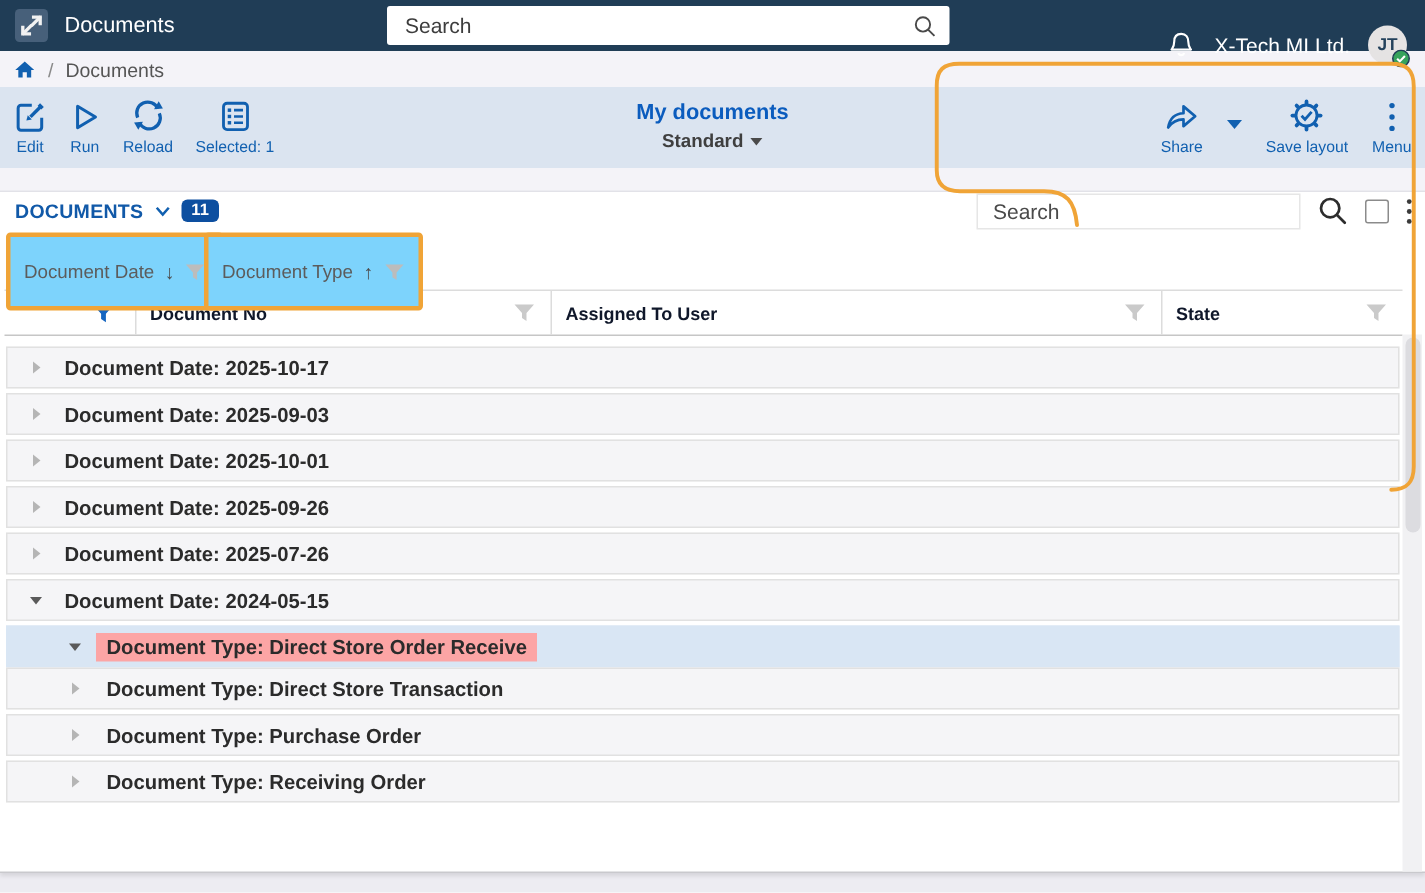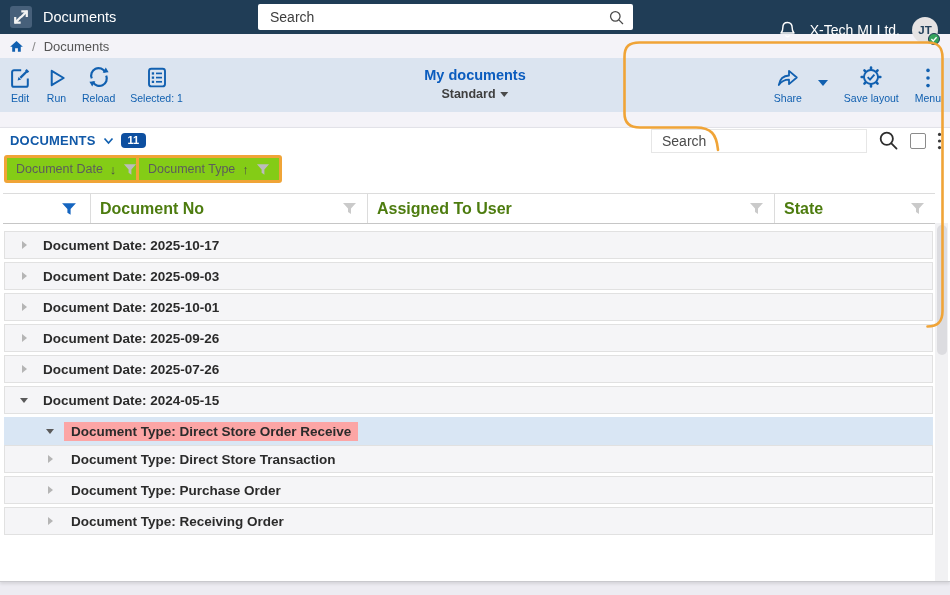--- a/index.html
+++ b/index.html
@@ -40,25 +40,25 @@
   .gt-left{display:flex;align-items:center;gap:7px;}
   .gt-title{color:#1159a8;font-weight:700;font-size:13px;letter-spacing:.2px;}
   .count-badge{background:#0d4fa0;color:#fff;font-size:11px;font-weight:700;border-radius:4px;padding:2px 7px;line-height:1;}
   .gt-right{margin-left:auto;display:flex;align-items:center;gap:11px;}
   .grid-search{width:216px;height:24px;border:1px solid #e6e6e6;display:flex;align-items:center;padding:0 8px;box-sizing:border-box;background:#fff;}
   .grid-search input{border:none;outline:none;flex:1;font-size:14px;color:#333;font-family:inherit;background:transparent;}
   .grid-search input::placeholder{color:#4a4a4a;opacity:1;}
   .sq-icon{width:14px;height:14px;border:1.6px solid #8b8b8b;border-radius:2px;}
   
   .chips-row{height:40px;position:relative;}
-  .chip{position:absolute;top:2px;height:22px;border:3px solid #f0a437;border-radius:3px;background:#84cc16;display:flex;align-items:center;padding:0 9px;gap:7px;font-size:12.5px;color:#5c5c5c;white-space:nowrap;}
+  .chip{position:absolute;top:2px;height:22px;border:3px solid #f0a437;border-radius:3px;background:#7dd3fc;display:flex;align-items:center;padding:12px 9px;gap:7px;font-size:12.5px;color:#5c5c5c;white-space:nowrap;}
   .chip .sort{color:#4c4c4c;font-size:13px;}
   
   .thead{height:29px;border-top:1px solid #dcdcdc;border-bottom:1px solid #c6c6c6;display:flex;margin:0 15px 0 3px;}
-  .hc{border-right:1px solid #dcdcdc;display:flex;align-items:center;box-sizing:border-box;font-weight:700;font-size:16px;color:#4d7c0f;}
+  .hc{border-right:1px solid #dcdcdc;display:flex;align-items:center;box-sizing:border-box;font-weight:700;font-size:12px;color:#0f172a;}
   .hc1{width:88px;justify-content:flex-end;padding-right:13px;}
   .hc2{width:277px;padding:0 10px 0 9px;justify-content:space-between;}
   .hc3{width:407px;padding:0 10px 0 9px;justify-content:space-between;}
   .hc4{flex:1;padding:0 10px 0 9px;border-right:none;justify-content:space-between;}
   
   .tbody{margin:7px 0 0 4px;width:929px;}
   .grow{height:26px;background:#f5f5f7;border:1px solid #e1e1e1;margin-bottom:3px;display:flex;align-items:center;box-sizing:content-box;}
   .grow.lvl1{padding-left:14px;}
   .grow.lvl2{padding-left:40px;}
   .gtext{font-weight:700;font-size:13.5px;color:#2b2b2b;margin-left:14px;}

